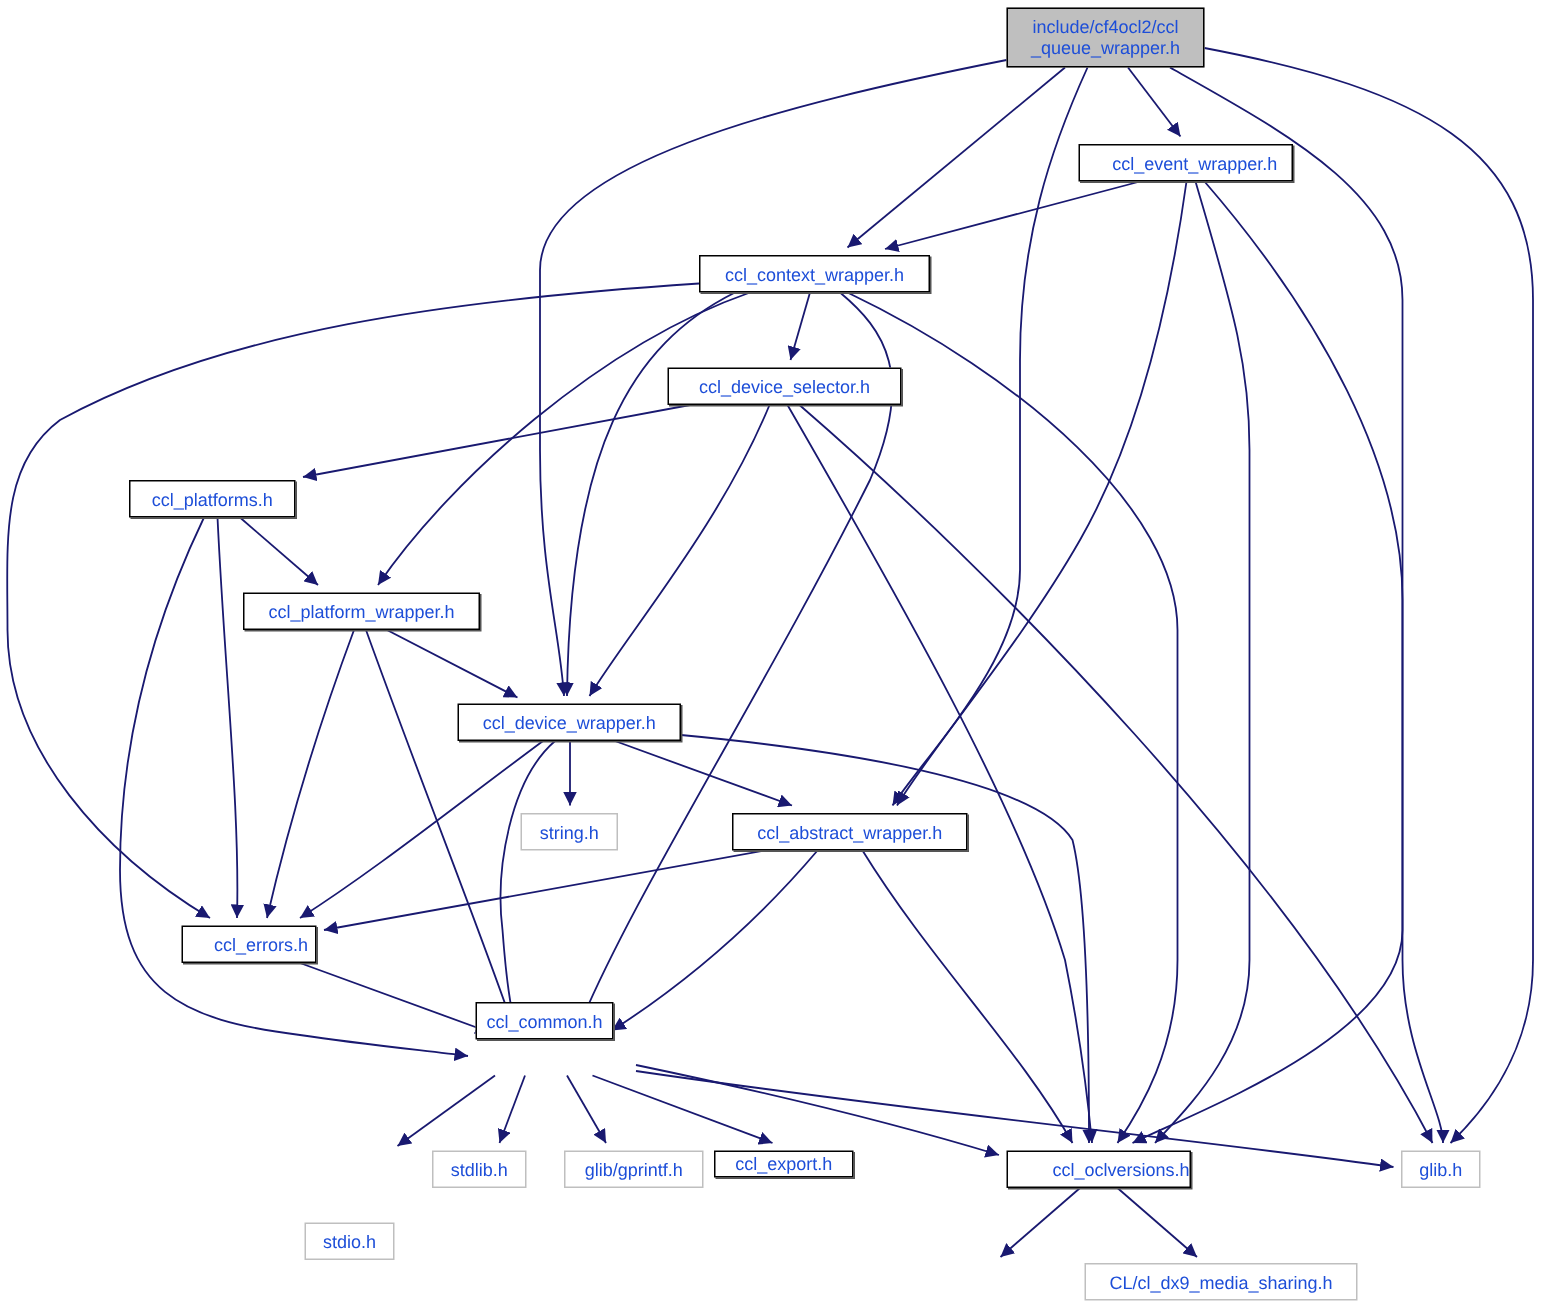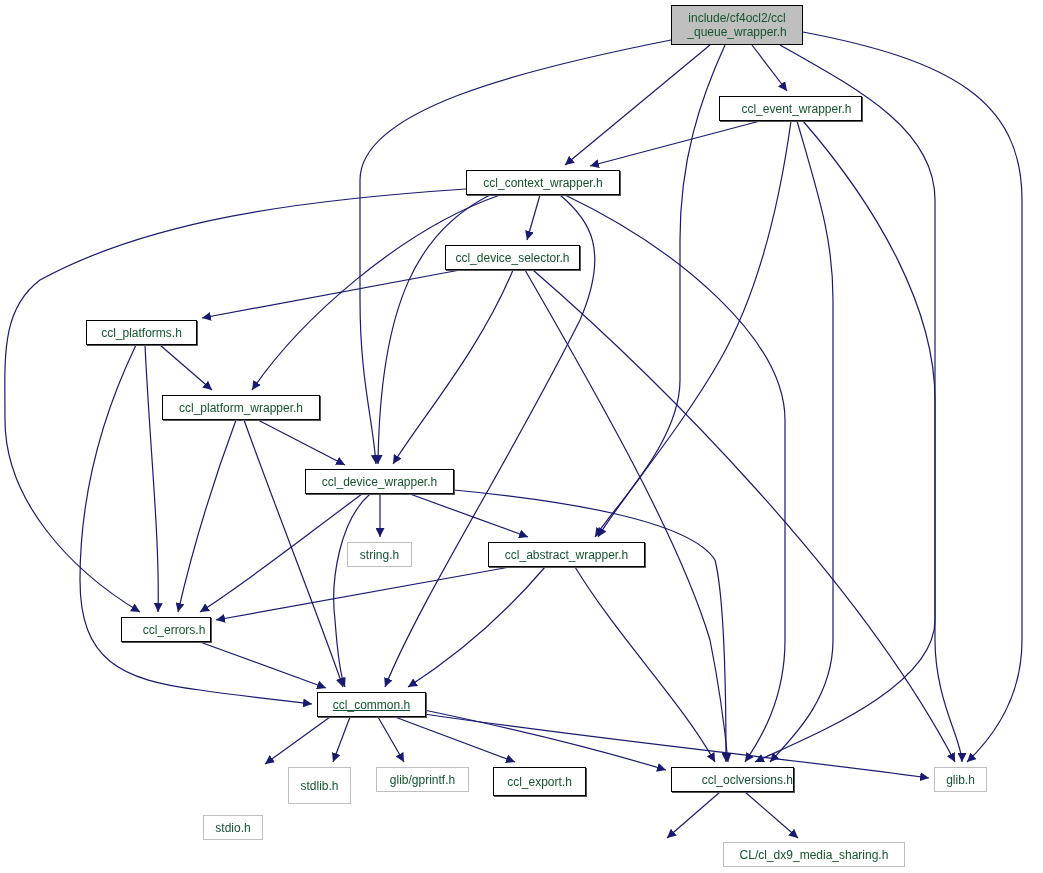--- a/index.html
+++ b/index.html
@@ -2,21 +2,21 @@
 <html><head>
 <meta charset="utf-8">
 <style>
   html, body { margin: 0; padding: 0; background: #ffffff; }
   body { width: 1043px; height: 873px; position: relative; overflow: hidden;
          font-family: "Liberation Sans", "DejaVu Sans", sans-serif; }
   #graph { position: absolute; left: 0; top: 0; width: 1043px; height: 873px; }
   .node-box { position: absolute; box-sizing: border-box; background: #ffffff;
               border: 1px solid #000000; display: flex; align-items: center;
               justify-content: center; text-align: center; font-size: 12px;
-              color: #14532d; line-height: 14px; white-space: pre; cursor: pointer; }
+              color: #1d4ed8; line-height: 14px; white-space: pre; cursor: pointer; }
   .node-box.external { border-color: #bfbfbf; }
   .node-box.root { background: #bfbfbf; border-color: #000000; cursor: default; }
   .node-box.main { border-width: 1px; box-shadow: 1px 1px 0 #555555; }
 </style>
 </head>
 <body>
 
 <svg id="graph" xmlns="http://www.w3.org/2000/svg" width="1043" height="873">
   <defs>
     <marker id="arrow" viewBox="0 0 10 10" refX="10" refY="5" markerWidth="9" markerHeight="9" orient="auto" markerUnits="userSpaceOnUse">
@@ -68,29 +68,29 @@
       <path d="M720,792 L667,838" fill="none" stroke="#191970" stroke-width="1.2" marker-end="url(#arrow)"></path>
       <path d="M745,792 L798,838" fill="none" stroke="#191970" stroke-width="1.2" marker-end="url(#arrow)"></path>
     </g>
 </svg>
 
 <div id="nodes">
     <div class="node-box root" style="left: 671px; top: 5px; width: 132px; height: 40px;"><span>include/cf4ocl2/ccl
 _queue_wrapper.h</span></div>
     <div class="node-box main" style="left: 719px; top: 96px; width: 143px; height: 25px; padding-left: 12px;"><span>ccl_event_wrapper.h</span></div>
     <div class="node-box main" style="left: 466px; top: 170px; width: 154px; height: 25px;"><span>ccl_context_wrapper.h</span></div>
-    <div class="node-box main" style="left: 445px; top: 245px; width: 135px; height: 25px;"><span>ccl_device_selector.h</span></div>
+    <div class="node-box main" style="left: 445px; top: 245px; width: 156px; height: 25px;"><span>ccl_device_selector.h</span></div>
     <div class="node-box main" style="left: 86px; top: 320px; width: 111px; height: 25px;"><span>ccl_platforms.h</span></div>
     <div class="node-box main" style="left: 162px; top: 395px; width: 158px; height: 25px;"><span>ccl_platform_wrapper.h</span></div>
     <div class="node-box main" style="left: 305px; top: 469px; width: 149px; height: 25px;"><span>ccl_device_wrapper.h</span></div>
     <div class="node-box external" style="left: 347px; top: 542px; width: 65px; height: 25px;"><span>string.h</span></div>
     <div class="node-box main" style="left: 488px; top: 542px; width: 157px; height: 25px;"><span>ccl_abstract_wrapper.h</span></div>
     <div class="node-box main" style="left: 121px; top: 617px; width: 90px; height: 25px; padding-left: 16px;"><span>ccl_errors.h</span></div>
-    <div class="node-box main" style="left: 317px; top: 692px; width: 109px; height: 25px; text-decoration: underline;"><span>ccl_common.h</span></div>
+    <div class="node-box main" style="left: 317px; top: 668px; width: 92px; height: 25px;"><span>ccl_common.h</span></div>
     <div class="node-box external" style="left: 203px; top: 767px; width: 60px; height: 25px; margin-top: 48px;"><span>stdio.h</span></div>
-    <div class="node-box external" style="left: 288px; top: 767px; width: 63px; height: 37px;"><span>stdlib.h</span></div>
+    <div class="node-box external" style="left: 288px; top: 767px; width: 63px; height: 25px;"><span>stdlib.h</span></div>
     <div class="node-box external" style="left: 376px; top: 767px; width: 93px; height: 25px; text-align: right;"><span>glib/gprintf.h</span></div>
-    <div class="node-box main" style="left: 493px; top: 767px; width: 93px; height: 29px;"><span>ccl_export.h</span></div>
+    <div class="node-box main" style="left: 476px; top: 767px; width: 93px; height: 18px;"><span>ccl_export.h</span></div>
     <div class="node-box main" style="left: 671px; top: 767px; width: 123px; height: 25px; justify-content: flex-end;"><span>ccl_oclversions.h</span></div>
     <div class="node-box external" style="left: 934px; top: 767px; width: 53px; height: 25px;"><span>glib.h</span></div>
     <div class="node-box external" style="left: 607px; top: 876px; width: 91px; height: 25px; justify-content: flex-end;"><span>CL/opencl.h</span></div>
     <div class="node-box external" style="left: 723px; top: 842px; width: 182px; height: 25px;"><span>CL/cl_dx9_media_sharing.h</span></div>
   </div>
 
 </body></html>

